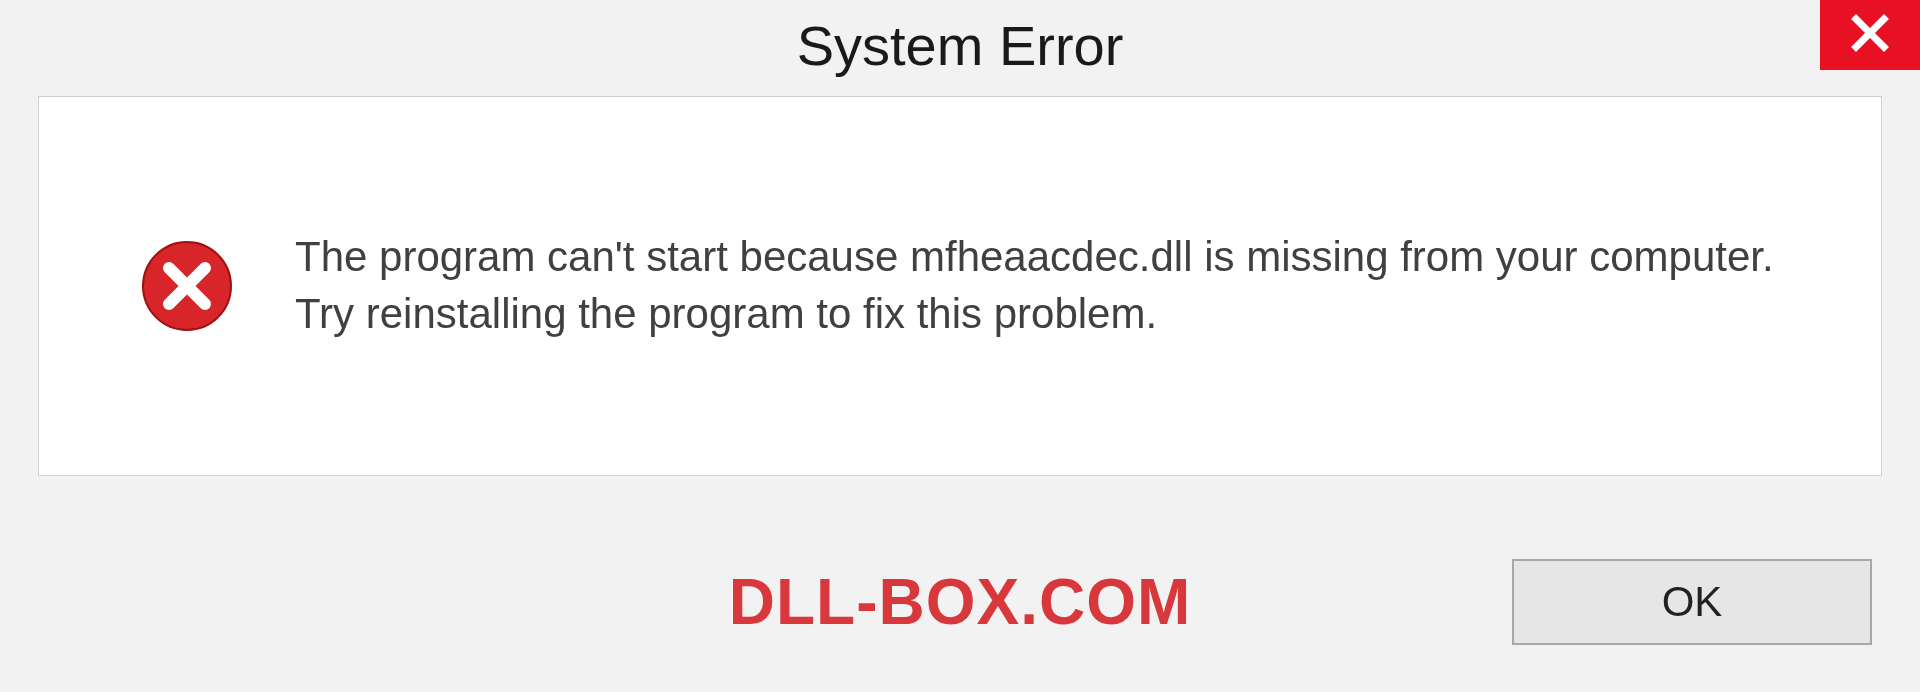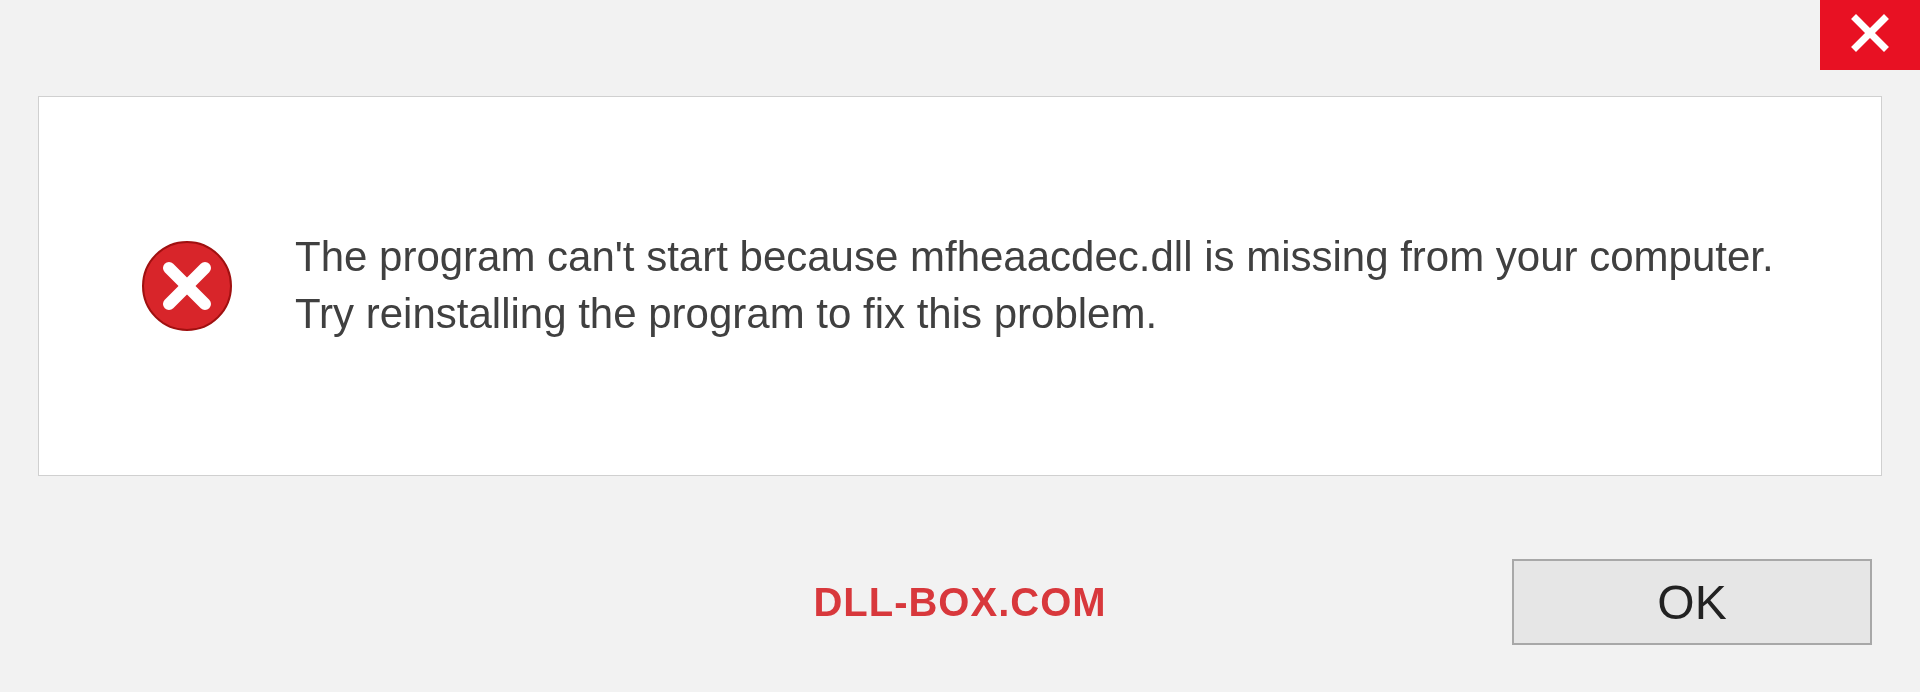--- a/index.html
+++ b/index.html
@@ -82,44 +82,45 @@
       height: 100px;
       display: flex;
       align-items: center;
       justify-content: flex-end;
       padding-right: 48px;
     }
     .watermark {
       position: absolute;
       left: 50%;
       transform: translateX(-50%);
-      font-size: 40px;
+      font-size: 64px;
       font-weight: 800;
       font-family: Arial, sans-serif;
       color: #d8383c;
       letter-spacing: 1px;
     }
     .ok-btn {
       width: 360px;
       height: 86px;
       background: #e6e6e6;
       border: 2px solid #a8a8a8;
-      font-size: 48px;
+      font-size: 42px;
       color: #222;
       display: flex;
       align-items: center;
       justify-content: center;
       cursor: pointer;
     }
   </style>
 </head>
 <body>
 
 <div class="dialog">
   <div class="title-bar">
+    <div class="title">System Error</div>
     <div class="close-btn">
       <span>
         <svg viewBox="0 0 40 40">
           <line x1="6" y1="6" x2="34" y2="34" stroke="#fff" stroke-width="7" stroke-linecap="square"></line>
           <line x1="34" y1="6" x2="6" y2="34" stroke="#fff" stroke-width="7" stroke-linecap="square"></line>
         </svg>
       </span>
     </div>
   </div>
 

